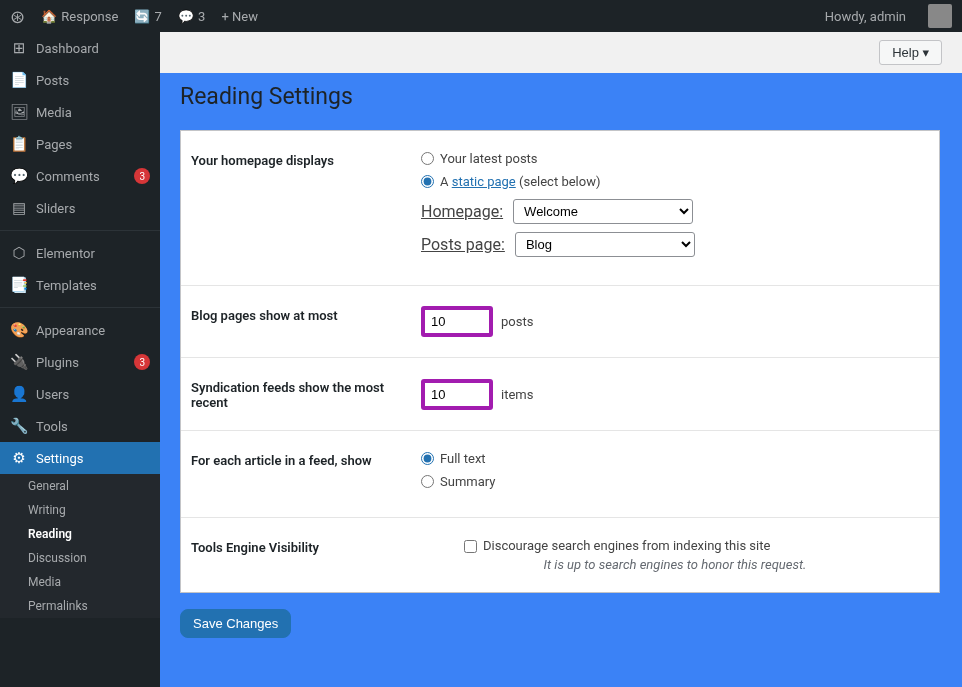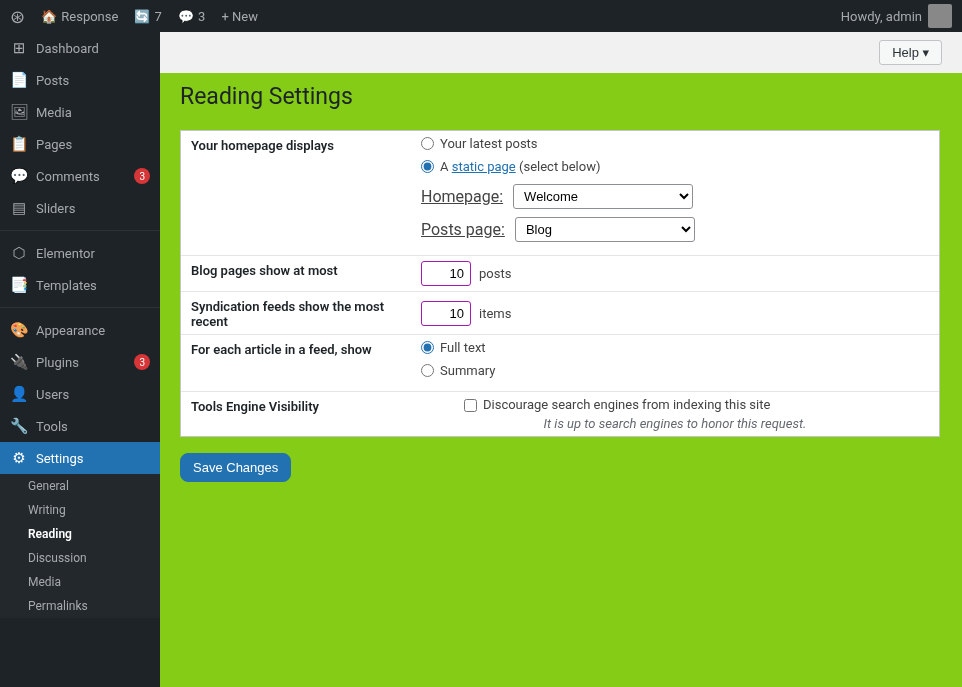--- a/index.html
+++ b/index.html
@@ -12,21 +12,21 @@
       height: 32px;
       display: flex;
       align-items: center;
       padding: 0 10px;
       gap: 16px;
       flex-shrink: 0;
     }
     #top-bar .wp-logo { color: #a7aaad; font-size: 18px; }
     #top-bar .site-name { color: #a7aaad; font-size: 13px; display: flex; align-items: center; gap: 4px; }
     #top-bar .top-item { color: #a7aaad; display: flex; align-items: center; gap: 4px; cursor: pointer; }
-    #top-bar .howdy { margin-left: auto; color: #a7aaad; display: flex; align-items: center; gap: 6px; }
+    #top-bar .howdy { margin-left: auto; color: #a7aaad; display: flex; align-items: center; gap: 22px; }
     #top-bar .avatar { width: 24px; height: 24px; background: #888; border-radius: 2px; display: inline-block; }
 
     
     #layout { display: flex; flex: 1; overflow: hidden; }
 
     
     #sidebar {
       width: 160px;
       background: #1d2327;
       color: #a7aaad;
@@ -57,21 +57,21 @@
       cursor: pointer;
       font-size: 12px;
     }
     .sidebar-sub-item.active { color: #fff; font-weight: 600; }
 
     
     #main {
       flex: 1;
       overflow-y: auto;
       padding: 0;
-      background: #84cc16;
+      background: #3b82f6;
     }
 
     
     #help-bar {
       display: flex;
       justify-content: flex-end;
       padding: 8px 20px;
       background: #f1f1f1;
     }
     .help-button {
@@ -93,21 +93,21 @@
     }
     .page-title {
       font-size: 23px;
       font-weight: 400;
       color: #1d2327;
       margin-bottom: 20px;
     }
     .settings-row {
       display: flex;
       border-bottom: 1px solid #e5e5e5;
-      padding: 5px 10px;
+      padding: 20px 10px;
       gap: 20px;
     }
     .settings-row:last-child { border-bottom: none; }
     .settings-label {
       width: 210px;
       flex-shrink: 0;
       font-weight: 600;
       color: #1d2327;
       font-size: 13px;
       padding-top: 2px;
@@ -119,21 +119,21 @@
       gap: 6px;
       margin-bottom: 8px;
       cursor: pointer;
     }
     .radio-option input[type="radio"] { cursor: pointer; accent-color: #2271b1; }
     .static-page-selects { margin-top: 10px; }
     .select-row { display: flex; align-items: center; margin-bottom: 8px; gap: 10px; }
     .select-row label { min-width: 80px; text-align: left; color: #444; font-size: 16px; text-decoration: underline; }
     .select-row select { padding: 3px 6px; border: 1px solid #8c8f94; border-radius: 3px; font-size: 13px; min-width: 180px; background: #fff; }
     .inline-field { display: flex; align-items: center; gap: 8px; }
-    .inline-field input[type="text"] { width: 50px; padding: 4px 6px; border: 1px solid #a21caf; border-radius: 3px; font-size: 13px; text-align: right; }
+    .inline-field input[type="text"] { width: 72px; padding: 4px 6px; border: 4px solid #a21caf; border-radius: 3px; font-size: 13px; text-align: left; }
     .checkbox-row { display: flex; align-items: flex-start; gap: 6px; margin-left: 43px; }
     .checkbox-row input[type="checkbox"] { margin-top: 2px; cursor: pointer; }
     .hint-text { color: #646970; font-style: italic; font-size: 13px; margin-top: 4px; text-align: center; }
     a { color: #2271b1; text-decoration: underline; }
     .save-button {
       background: #2271b1;
       color: #fff;
       border: 1px solid #2271b1;
       border-radius: 8px;
       padding: 6px 12px;

